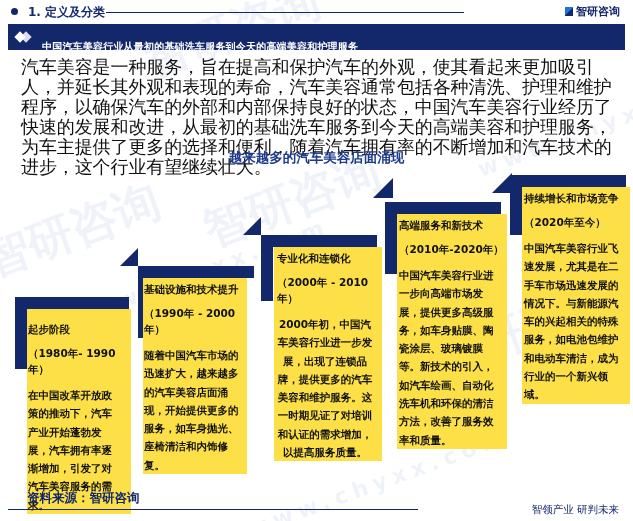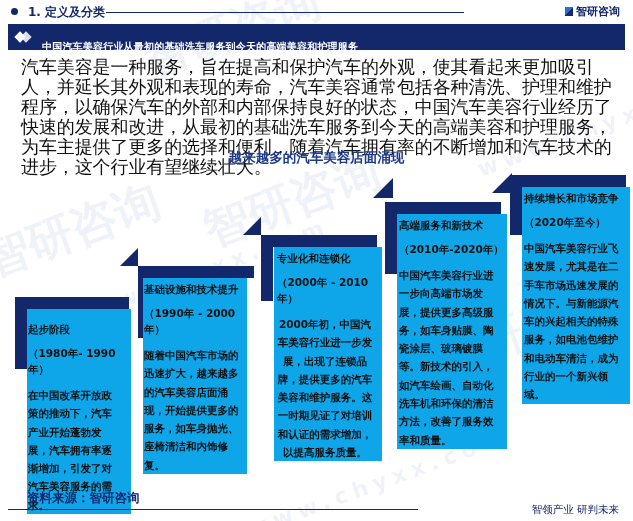--- a/index.html
+++ b/index.html
@@ -22,21 +22,21 @@
   .banner-title { position: absolute; left: 34px; top: 0; line-height: 26px; font-size: 10px; font-weight: bold; color: #fff; letter-spacing: .2px; white-space: nowrap; margin-top: 10px; }
 
   .intro { position: absolute; left: 21px; top: 57px; width: 598px; font-size: 18px; line-height: 20px; color: #111; letter-spacing: -.1px; }
 
   .chart-title { position: absolute; left: 0; width: 633px; top: 149px; text-align: center; font-size: 13.5px; font-weight: bold; color: #1d3b8a; }
 
   .step { position: absolute; }
   .step .frame-top { position: absolute; left: 0; top: 0; height: 12px; background: #13276b; }
   .step .frame-left { position: absolute; left: 0; top: 0; width: 12px; background: #13276b; }
   .step .tri { position: absolute; width: 0; height: 0; border-style: solid; }
-  .step .content { position: absolute; background: #0ea5e9; }
+  .step .content { position: absolute; background: #fde047; }
   .step .stage-name { font-size: 10.5px; font-weight: bold; color: #111; line-height: 16px; }
   .step .stage-period { font-size: 10.5px; font-weight: bold; color: #111; line-height: 16px; margin-top: 8px; }
   .step .stage-desc { font-size: 10.5px; font-weight: bold; color: #111; line-height: 18.3px; margin-top: 9px; }
 
   .watermark { position: absolute; color: rgba(30,90,170,.07); font-weight: bold; pointer-events: none; transform: rotate(-20deg); white-space: nowrap; }
 
   .footer-source { position: absolute; left: 27px; top: 490px; font-size: 12.5px; font-weight: bold; color: #13276b; }
   .footer-line { position: absolute; left: 8px; top: 509px; width: 410px; height: 1px; background: #13276b; }
   .footer-slogan { position: absolute; right: 14px; top: 503px; font-size: 10.5px; font-weight: normal; color: #13276b; }
 </style>

